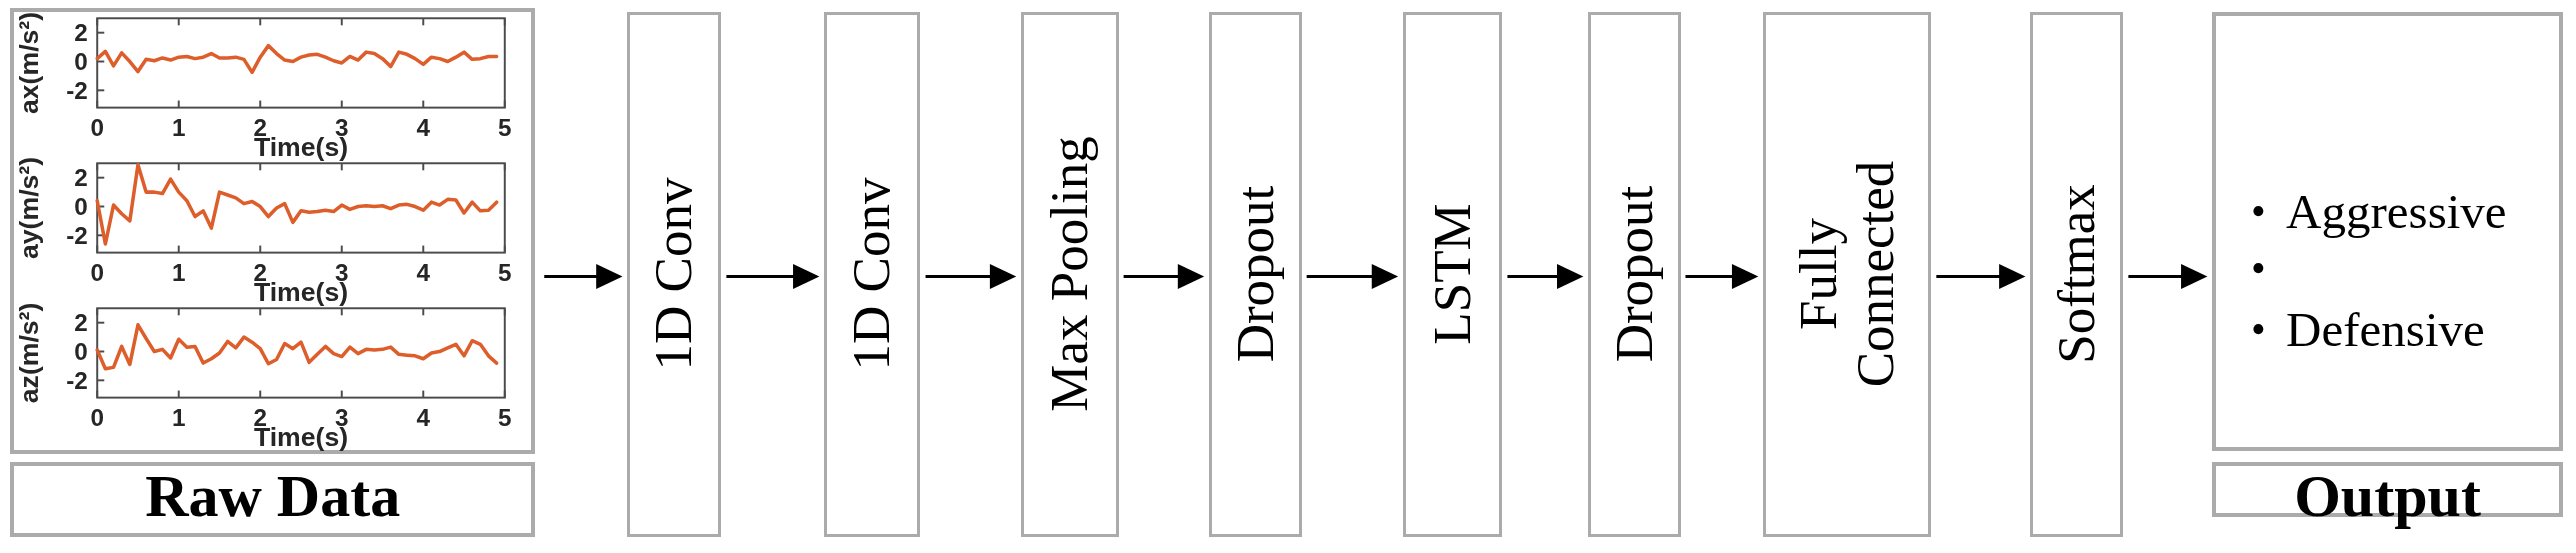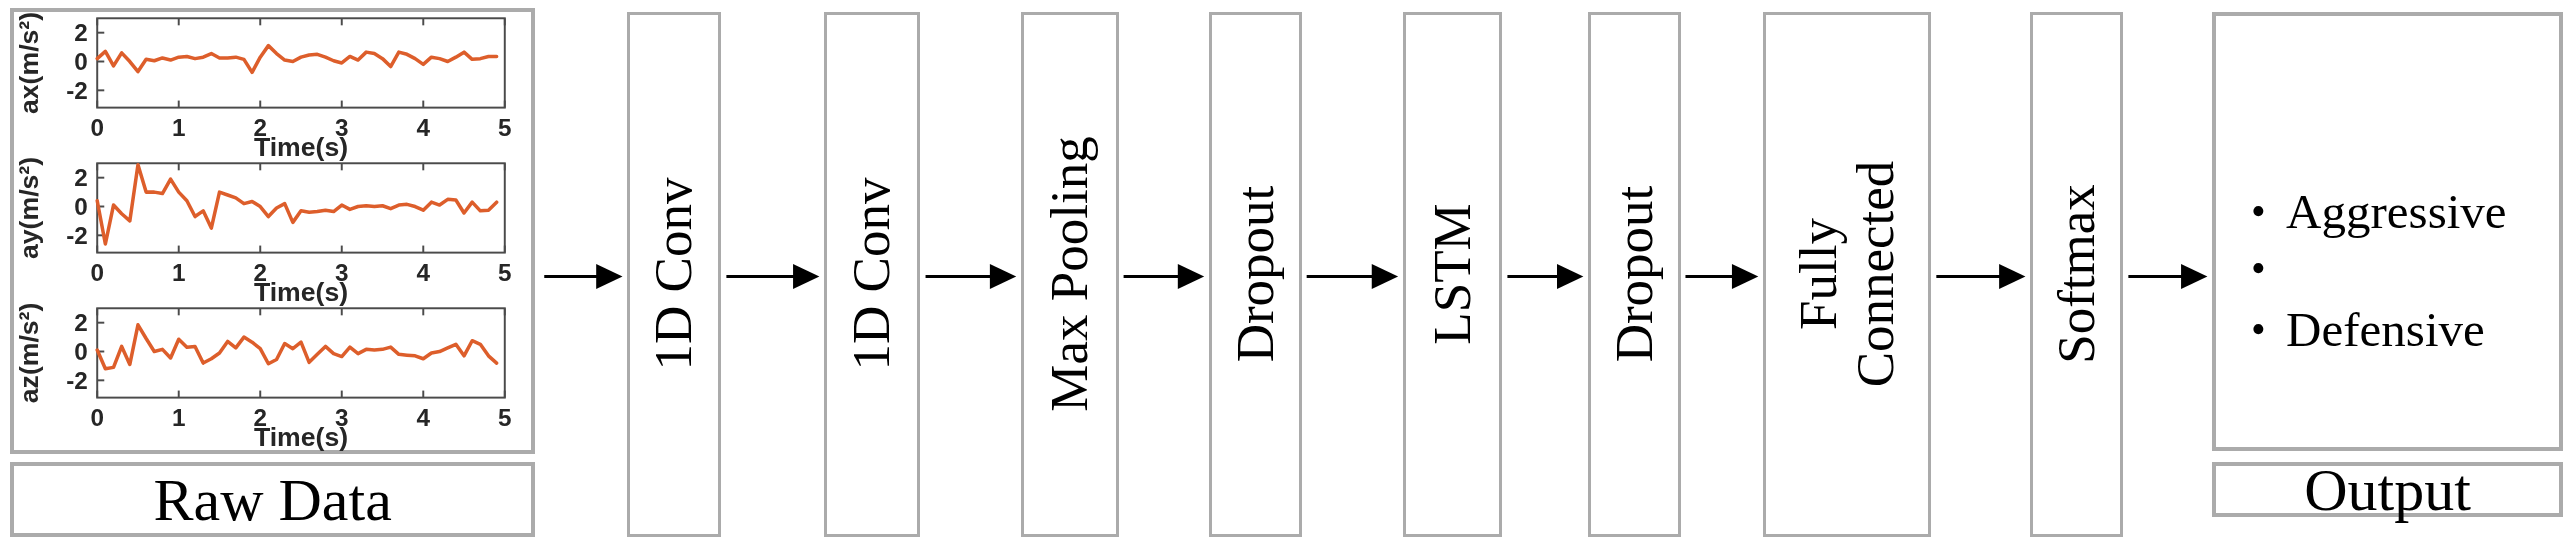--- a/index.html
+++ b/index.html
@@ -1,20 +1,20 @@
 <!DOCTYPE html>
 <html style="font-size:12.6px"><head>
 <meta charset="utf-8">
 <style>
   html,body{margin:0;padding:0;background:#ffffff;}
   body{position:relative;width:2576px;height:554px;overflow:hidden;
        font-family:"Liberation Serif",serif;color:#000;}
 
   .panel{position:absolute;background:#fff;border:4.7px solid #ababab;box-sizing:border-box;}
-  .caption{display:flex;align-items:center;justify-content:center;}
+  .caption{display:flex;align-items:flex-start;justify-content:center;font-weight:bold;}
   .caption span{font-size:60px;line-height:1;}
 
   .block{position:absolute;top:11.8px;height:525px;background:#fff;
          border:3.9px solid #ababab;box-sizing:border-box;}
   .block-label{position:absolute;left:50%;top:50%;
          transform:translate(-50%,-50%) rotate(-90deg);
          width:max-content;text-align:center;white-space:pre-line;
          font-size:53px;line-height:1.08;color:#000;}
 
   .arrow{position:absolute;top:261px;height:31px;}

